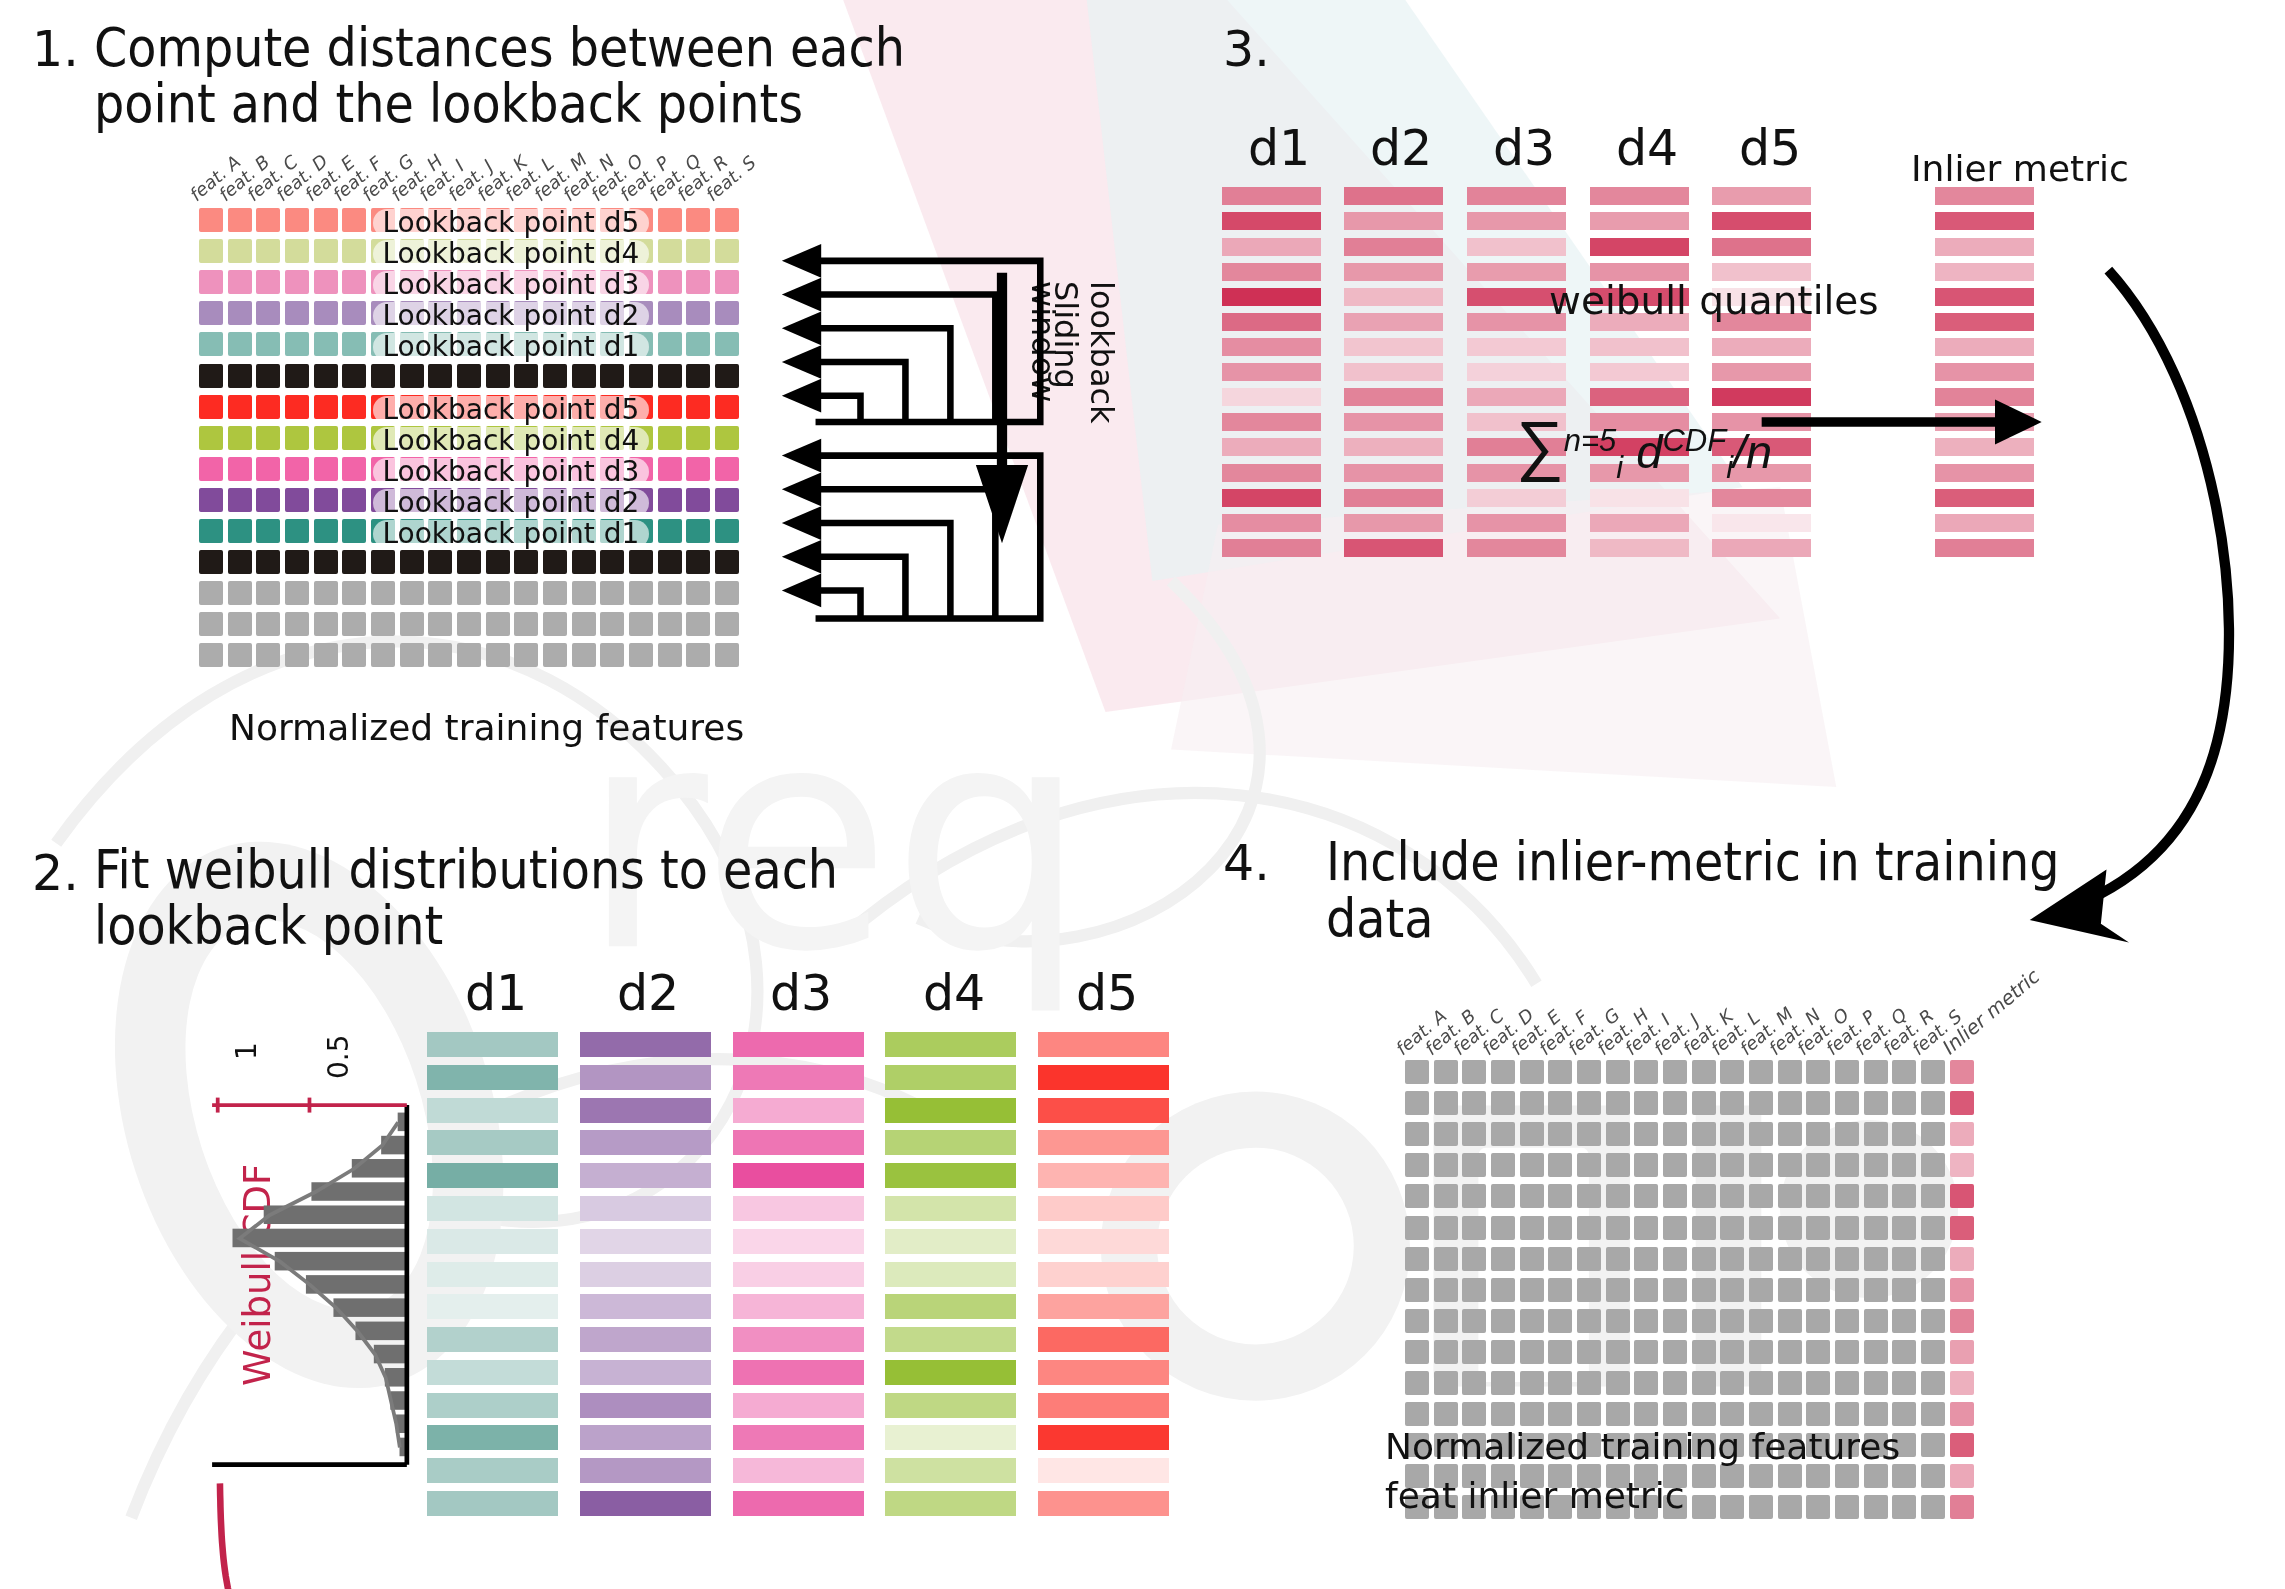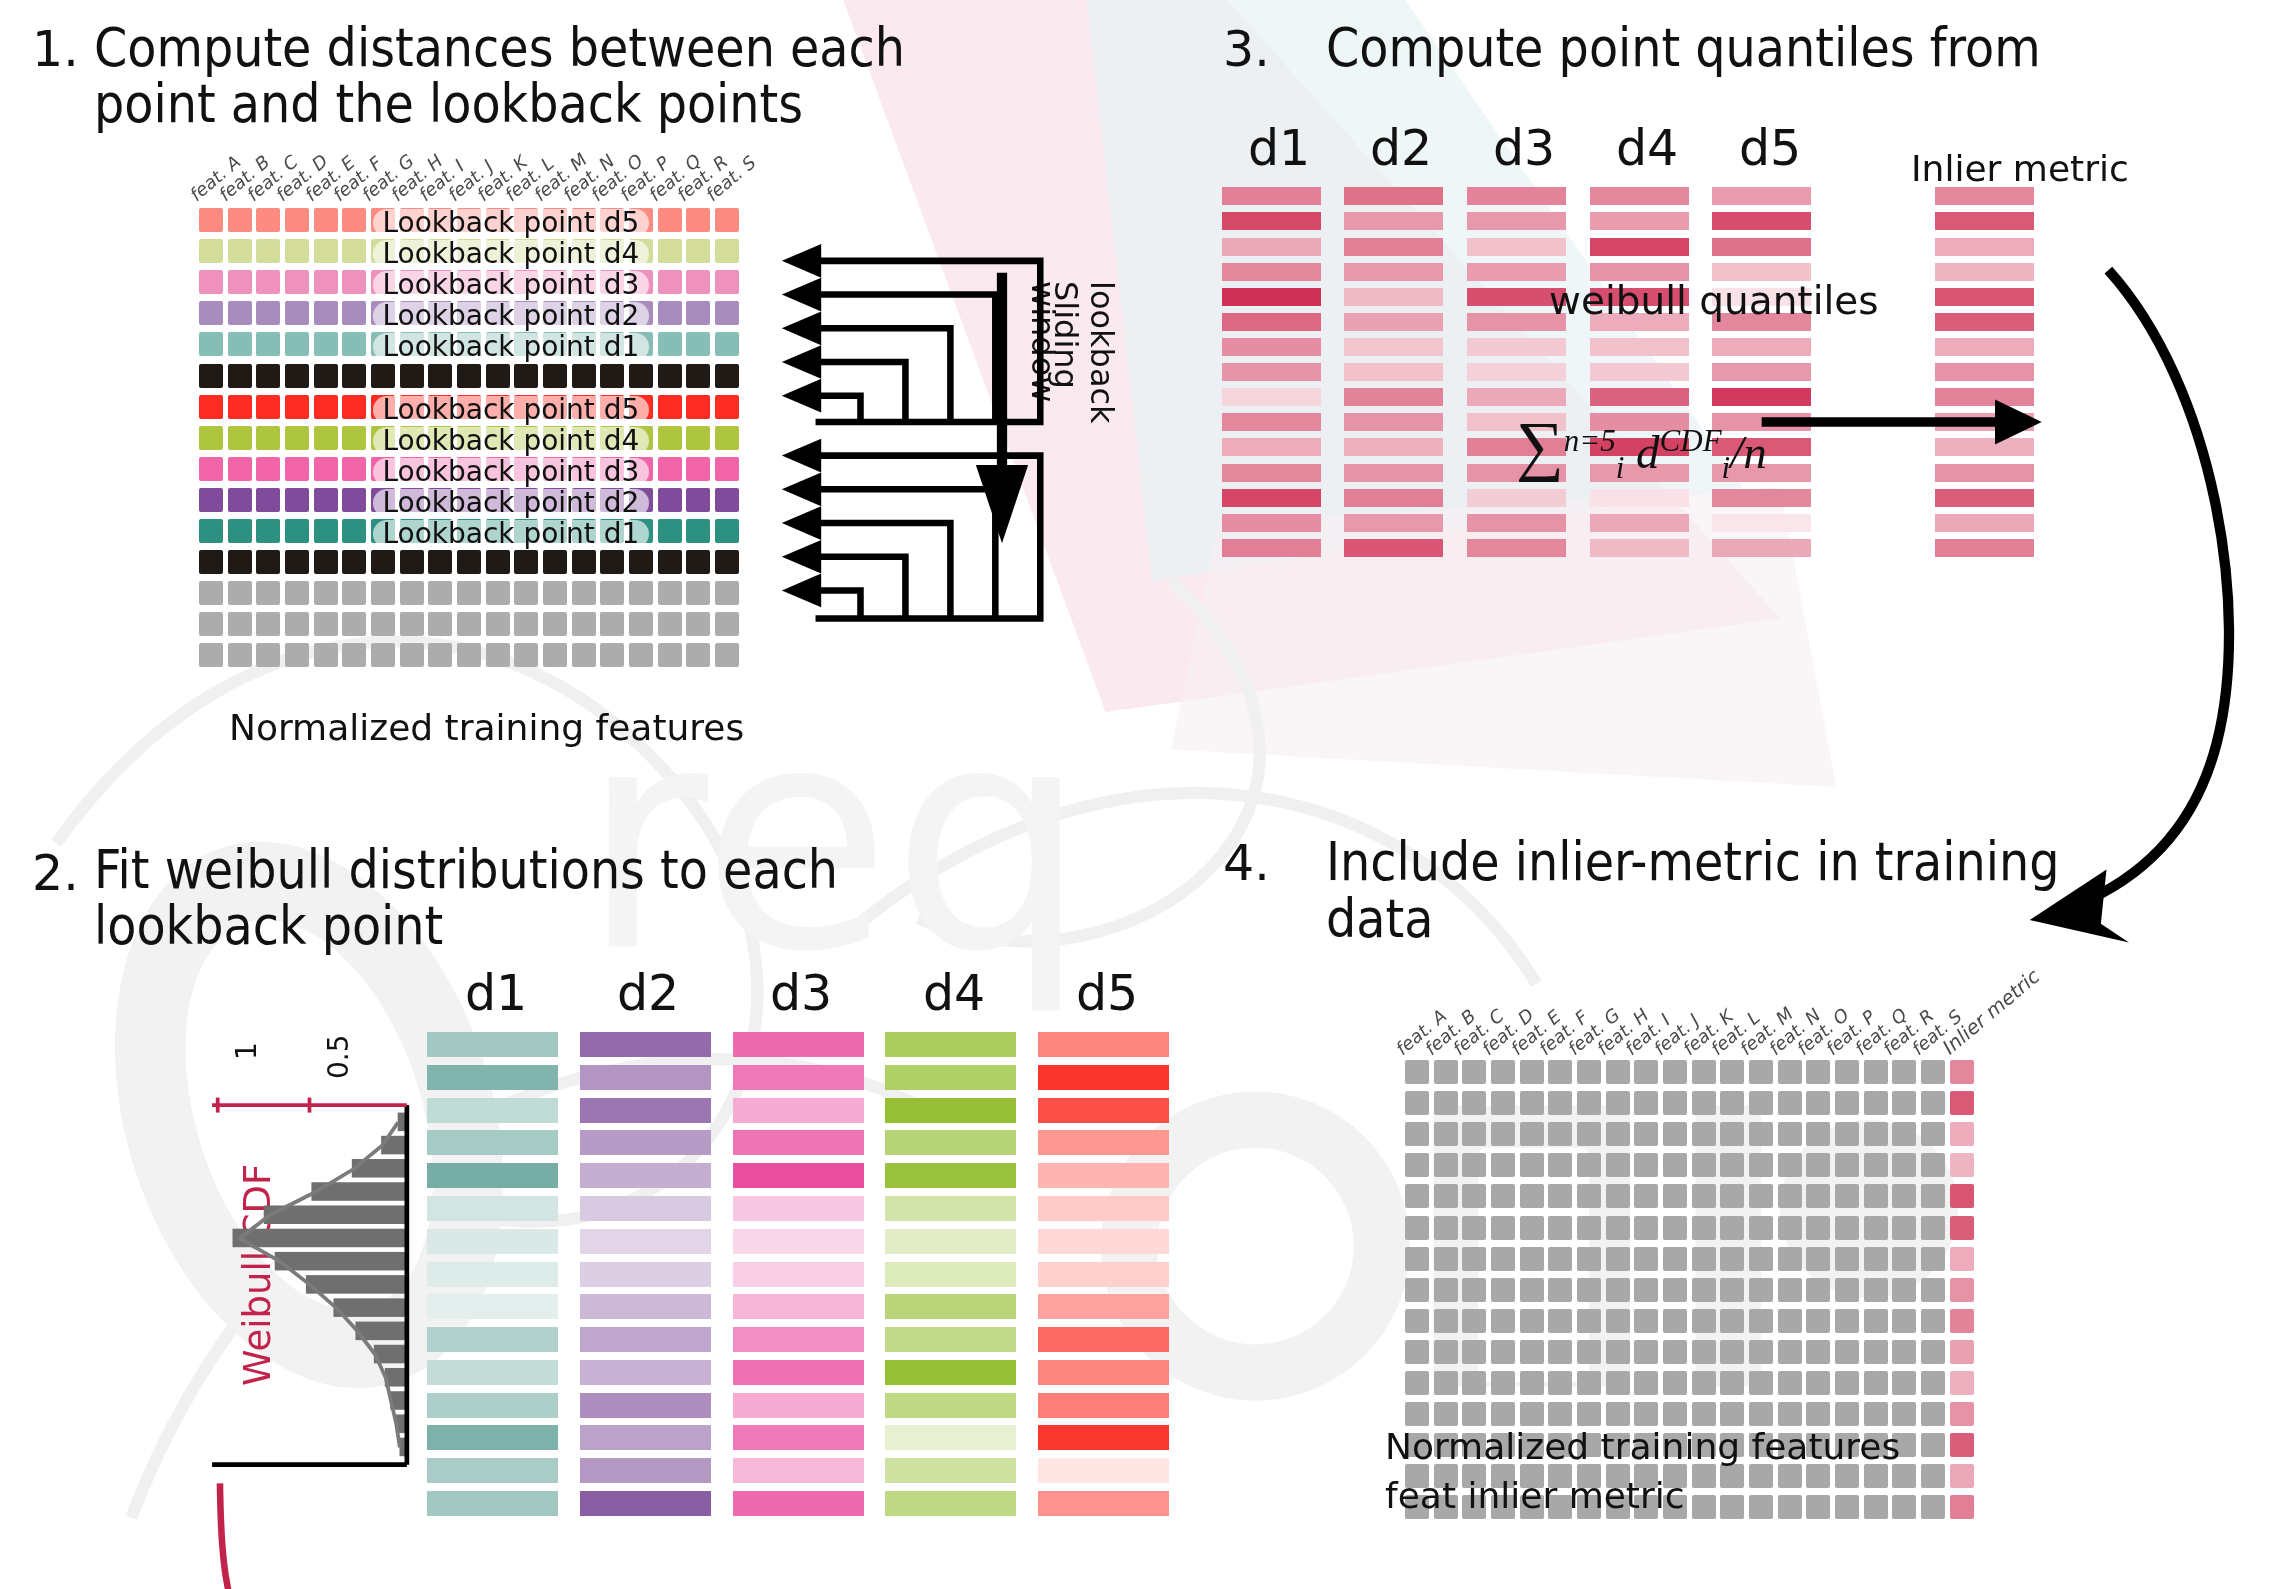--- a/index.html
+++ b/index.html
@@ -34,21 +34,21 @@
   
   .bar{position:absolute;}
 
   
   svg.ov{position:absolute;overflow:visible;z-index:4;}
 
   .dlabel{position:absolute;font-size:49px;color:#111;}
   .vtext{position:absolute;font-size:32px;color:#111;white-space:nowrap;
          transform-origin:0 0;}
 
-  .formula{position:absolute;font-family:Liberation Serif, serif;
+  .formula{position:absolute;font-family:Liberation Sans, sans-serif;
            font-size:47px;color:#111;font-style:italic;white-space:nowrap;}
   .formula .up{font-size:31px;vertical-align:super;font-style:italic;}
   .formula .dn{font-size:31px;vertical-align:sub;font-style:italic;}
   .sig{font-style:normal;font-size:67px;line-height:0;}
 
   .axlbl{position:absolute;font-size:28px;color:#111;transform-origin:0 0;}
   .wcdf{position:absolute;font-size:37px;color:#c2234b;transform-origin:0 0;white-space:nowrap;}
   .inlbl{position:absolute;font-size:36px;color:#111;white-space:nowrap;}
 </style>
 </head>
@@ -558,21 +558,20 @@
       <div class="bar" style="left: 1038px; top: 569px; width: 131px; height: 25px; background: rgb(253, 125, 120);"></div>
       <div class="bar" style="left: 1038px; top: 601px; width: 131px; height: 25px; background: rgb(251, 56, 48);"></div>
       <div class="bar" style="left: 1038px; top: 634px; width: 131px; height: 25px; background: rgb(255, 230, 229);"></div>
       <div class="bar" style="left: 1038px; top: 667px; width: 131px; height: 25px; background: rgb(253, 146, 142);"></div>
     </div>
 
 </div>
 
 <div class="panel" style="left:1199px;top:0;width:1086px;height:806px;">
   <div class="step-num" style="left:24px;top:20.6px;">3.</div>
-  <div class="step-title" style="left:127px;top:19px;">Compute point quantiles from</div>
 
   <div id="p3cols">
       <div class="dlabel" style="left: 49px; top: 120px;">d1</div>
       <div class="bar" style="left: 22.5px; top: 187px; width: 99px; height: 18px; background: rgb(225, 127, 150);"></div>
       <div class="bar" style="left: 22.5px; top: 212px; width: 99px; height: 18px; background: rgb(213, 73, 105);"></div>
       <div class="bar" style="left: 22.5px; top: 238px; width: 99px; height: 18px; background: rgb(235, 168, 184);"></div>
       <div class="bar" style="left: 22.5px; top: 263px; width: 99px; height: 18px; background: rgb(227, 135, 156);"></div>
       <div class="bar" style="left: 22.5px; top: 288px; width: 99px; height: 18px; background: rgb(207, 48, 85);"></div>
       <div class="bar" style="left: 22.5px; top: 313px; width: 99px; height: 18px; background: rgb(220, 106, 133);"></div>
       <div class="bar" style="left: 22.5px; top: 338px; width: 99px; height: 18px; background: rgb(229, 141, 162);"></div>

